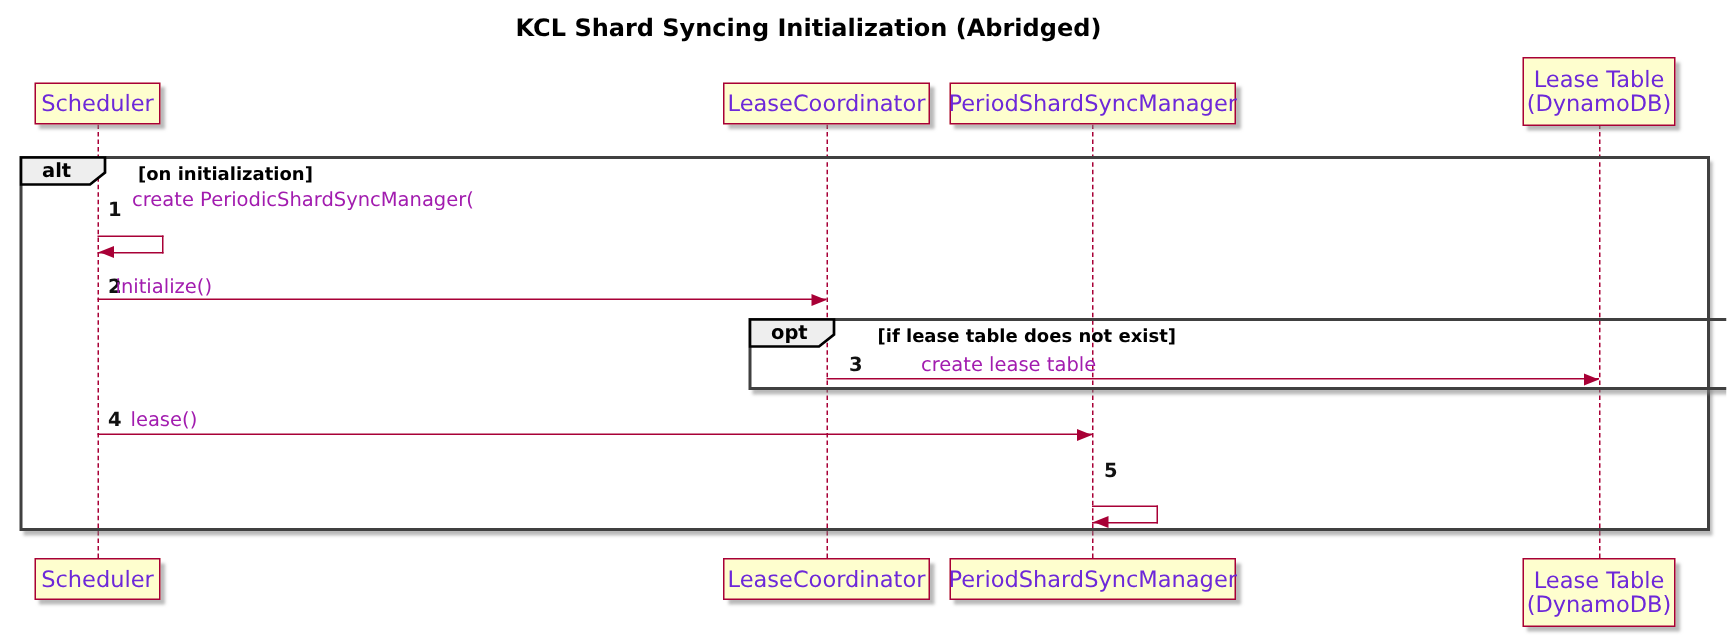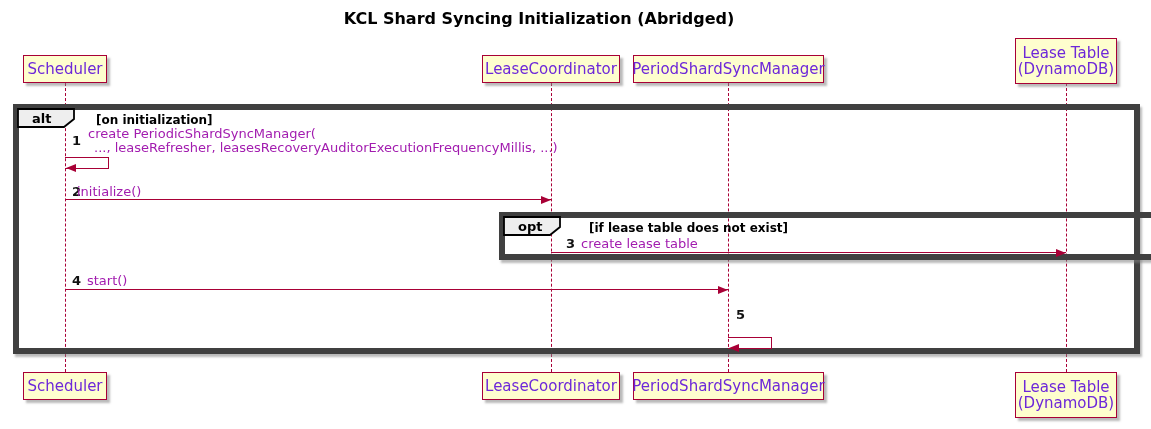--- a/index.html
+++ b/index.html
@@ -15,21 +15,21 @@
     position:absolute;top:83px;height:289px;width:0;
     border-left:1px dashed #a80036;
   }
   .pbox{
     position:absolute;background:#fefece;border:1.6px solid #a80036;
     box-shadow:3px 3px 2px rgba(130,130,130,.55);
     display:flex;flex-direction:column;align-items:center;justify-content:center;
     font-size:15px;color:#6d28d9;box-sizing:border-box;line-height:16px;white-space:nowrap;
   }
   .frame{
-    position:absolute;border:6px solid #404040;box-sizing:border-box;
+    position:absolute;border:2px solid #404040;box-sizing:border-box;
     box-shadow:2px 3px 2px rgba(130,130,130,.55);background:transparent;
   }
   .pent{position:absolute;left:-2px;top:-2px;}
   .op-label{
     position:absolute;left:13px;top:0px;font-size:13px;font-weight:bold;color:#000;line-height:18px;
   }
   .guard{
     position:absolute;top:1px;font-size:12px;font-weight:bold;color:#000;line-height:18px;white-space:nowrap;
   }
   .mnum{position:absolute;font-size:13px;font-weight:bold;color:#111;line-height:14px;}
@@ -87,37 +87,36 @@
     <svg class="pent" width="59" height="21">
       <path d="M1,1 H57 V11 L47,19 H1 Z" fill="#eeeeee" stroke="#000000" stroke-width="1.8"></path>
     </svg>
     <span class="op-label">opt</span>
     <span class="guard" style="left:84px;">[if lease table does not exist]</span>
   </div>
 
   <span class="mnum" style="left:72px;top:134px;">1</span>
   <div class="mtext" style="left:88px;top:127px;">
     <div>create PeriodicShardSyncManager(</div>
-    <div class="cont">..., leaseRefresher, leasesRecoveryAuditorExecutionFrequencyMillis, ...)</div>
   </div>
   <div class="selfloop" style="left:65px;top:157px;"></div>
   <div class="ah-left" style="left:66px;top:164px;"></div>
 
   <span class="mnum" style="left:72px;top:185px;">2</span>
   <div class="mtext" style="left:77px;top:185px;">initialize()</div>
   <div class="aline" style="left:65px;top:199px;width:486px;"></div>
   <div class="ah-right" style="left:541px;top:196px;"></div>
 
   <span class="mnum" style="left:566px;top:237px;">3</span>
-  <div class="mtext" style="left:581px;top:237px;">create lease table</div>
+  <div class="mtext" style="left:614px;top:237px;">create lease table</div>
   <div class="aline" style="left:551px;top:252px;width:515px;"></div>
   <div class="ah-right" style="left:1056px;top:249px;"></div>
 
   <span class="mnum" style="left:72px;top:274px;">4</span>
-  <div class="mtext" style="left:87px;top:274px;">start()</div>
+  <div class="mtext" style="left:87px;top:274px;">lease()</div>
   <div class="aline" style="left:65px;top:289px;width:663px;"></div>
   <div class="ah-right" style="left:718px;top:286px;"></div>
 
   <span class="mnum" style="left:736px;top:308px;">5</span>
   <div class="selfloop" style="left:728px;top:337px;"></div>
   <div class="ah-left" style="left:729px;top:344px;"></div>
 
   <div class="pbox" style="left:23px;top:372px;width:84px;height:28px;">
     <span>Scheduler</span>
   </div>

